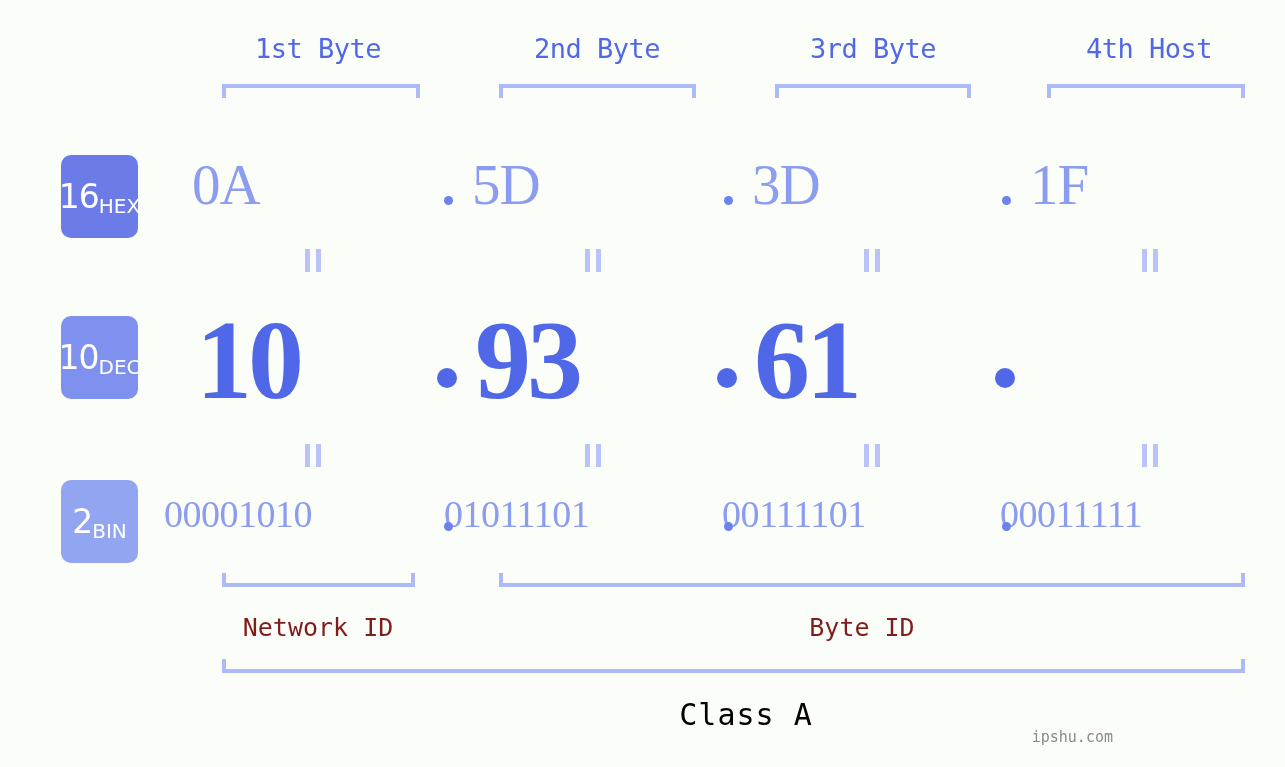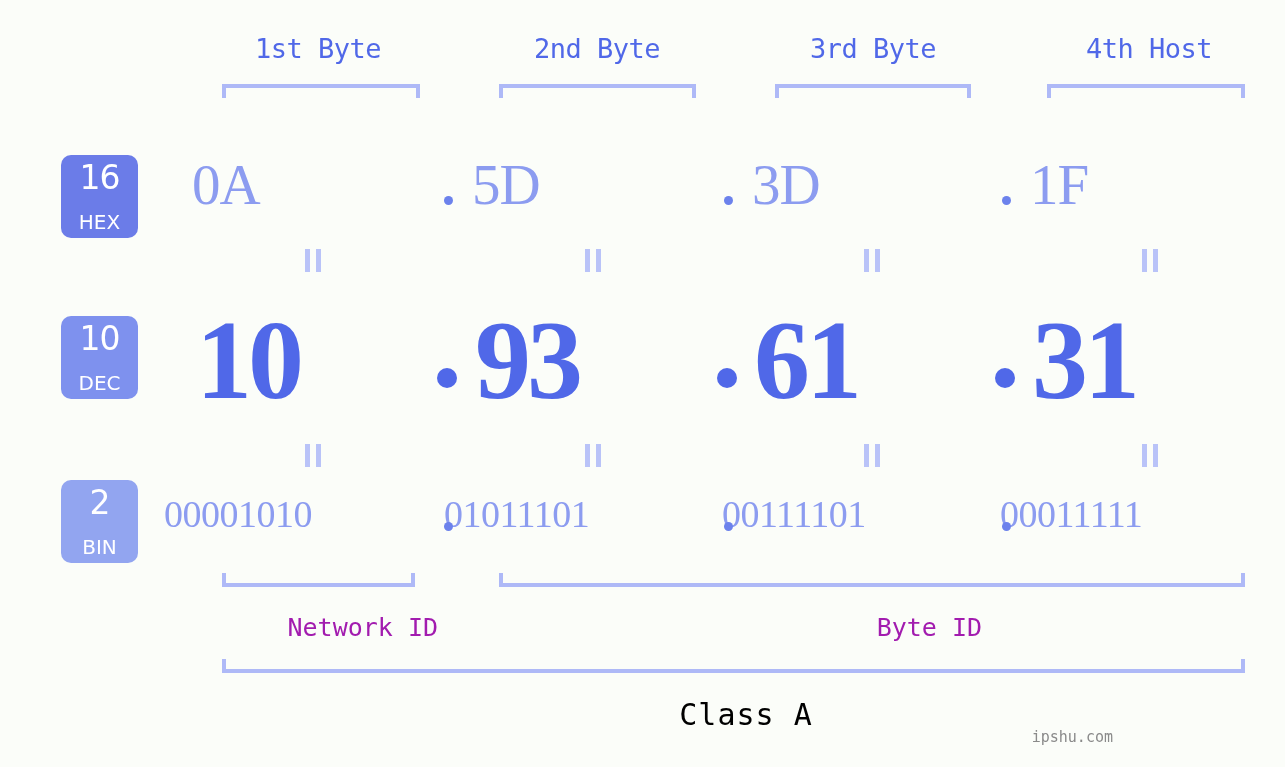--- a/index.html
+++ b/index.html
@@ -55,21 +55,21 @@
   
   .badge {
     position: absolute;
     left: 47px;
     width: 77px;
     border-radius: 10px;
     color: #ffffff;
     text-align: center;
     font-family: "DejaVu Sans", sans-serif;
     display: flex;
-    flex-direction: column;
+    flex-direction: row;
     align-items: center;
     justify-content: center;
     line-height: 1;
   }
   .badge .b-num {
     font-size: 33px;
     font-weight: 400;
     letter-spacing: -1px;
   }
   .badge .b-txt {
@@ -130,24 +130,24 @@
     height: 23px;
     background: #b9c3f8;
     display: block;
   }
   .eq i.l { left: 0; }
   .eq i.r { left: 11px; }
 
   
   .id-label {
     position: absolute;
-    text-align: right;
+    text-align: center;
     font-family: "DejaVu Sans Mono", monospace;
     font-size: 25px;
-    color: #a21caf;
+    color: #7f1d1d;
     white-space: nowrap;
     letter-spacing: 0px;
   }
   .class-label {
     position: absolute;
     text-align: center;
     font-family: "DejaVu Sans Mono", monospace;
     font-size: 30px;
     color: #000000;
     white-space: nowrap;
@@ -215,21 +215,20 @@
       <i class="r"></i>
     </div>
   <div class="eq" style="left:1128px; top:249px;">
       <i class="l"></i>
       <i class="r"></i>
     </div>
 
   <div class="row-cell dec-cell" style="left:182px;">10</div>
   <div class="row-cell dec-cell" style="left:461px;">93</div>
   <div class="row-cell dec-cell" style="left:740px;">61</div>
-  <div class="row-cell dec-cell" style="left:1018px;">31</div>
 
   <div class="dot dot-dec" style="left:423px;"></div>
   <div class="dot dot-dec" style="left:703px;"></div>
   <div class="dot dot-dec" style="left:981px;"></div>
 
   <div class="eq" style="left:291px; top:444px;">
       <i class="l"></i>
       <i class="r"></i>
     </div>
   <div class="eq" style="left:571px; top:444px;">

